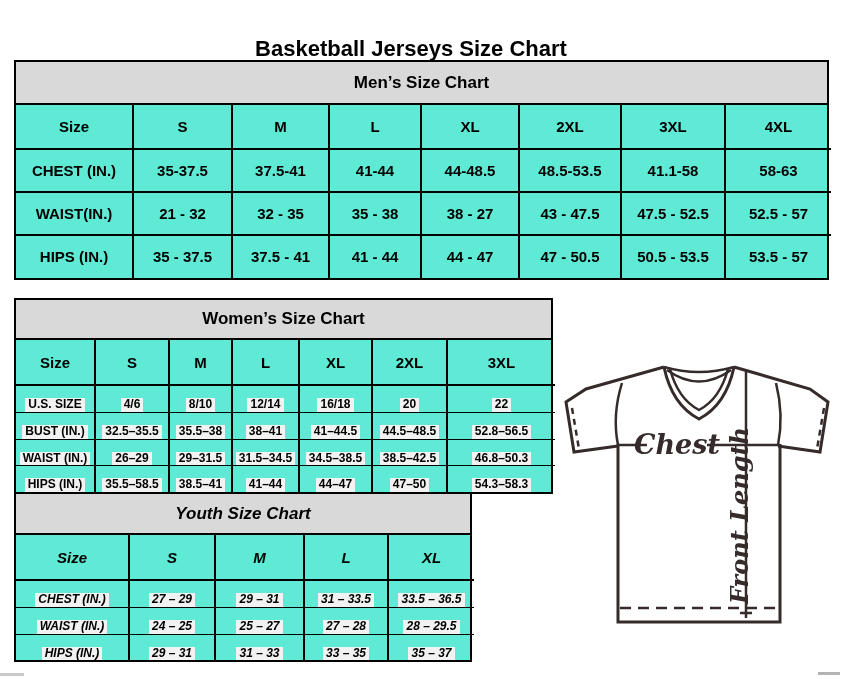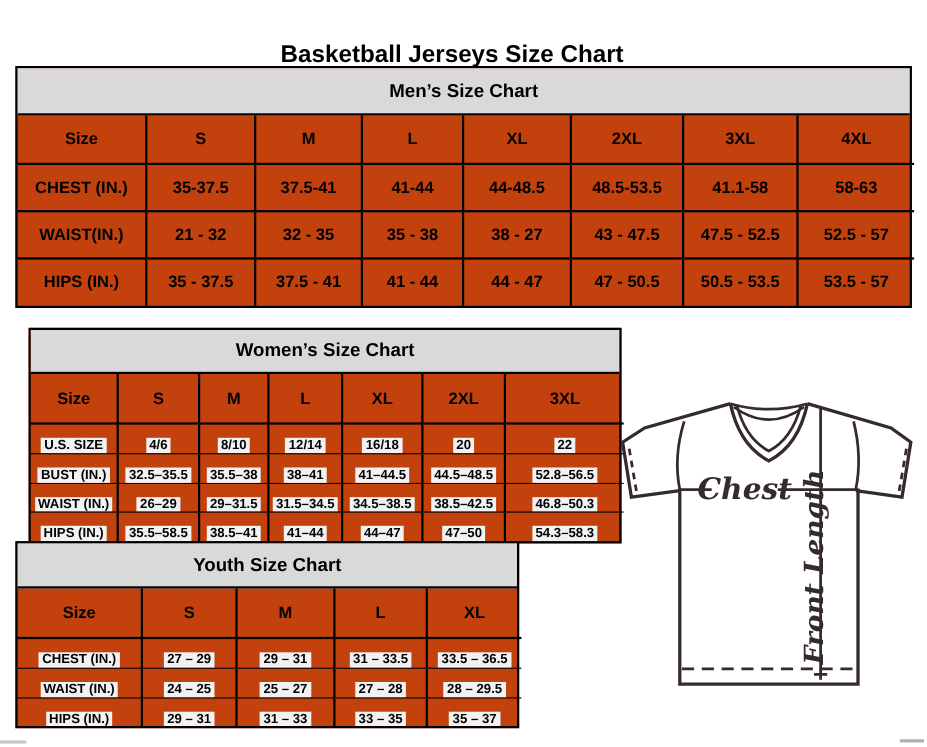--- a/index.html
+++ b/index.html
@@ -6,25 +6,25 @@
   body{
     width:843px;height:679px;position:relative;background:#ffffff;
     font-family:"Liberation Sans","DejaVu Sans",sans-serif;
     color:#000;overflow:hidden;
   }
   .page-title{
     position:absolute;top:4px;left:0;width:822px;text-align:center;
     font-size:22px;font-weight:bold;letter-spacing:0px;margin-top:32px;
   }
   .chart-block{
-    position:absolute;border:2px solid #000;background:#c2410c;box-sizing:border-box;
+    position:absolute;border:2px solid #000;background:#5eead4;box-sizing:border-box;
   }
   .chart-block.mens  {left:14px;top:60px;width:815px;}
-  .chart-block.womens{left:26px;top:298px;width:539px;}
-  .chart-block.youth {left:14px;top:492px;width:458px;}
+  .chart-block.womens{left:14px;top:298px;width:539px;}
+  .chart-block.youth {left:14px;top:492px;width:458px;font-style:italic;}
   .chart-title-band{
     background:var(--header-bg,#d9d9d9);
     border-bottom:2px solid #000;
     text-align:center;font-weight:bold;font-size:17px;
     display:flex;align-items:center;justify-content:center;
   }
   .mens   .chart-title-band{height:41px;}
   .womens .chart-title-band{height:38px;}
   .youth  .chart-title-band{height:39px;}
   table.chart-table{border-collapse:collapse;table-layout:fixed;width:100%;padding-left:44px;}

